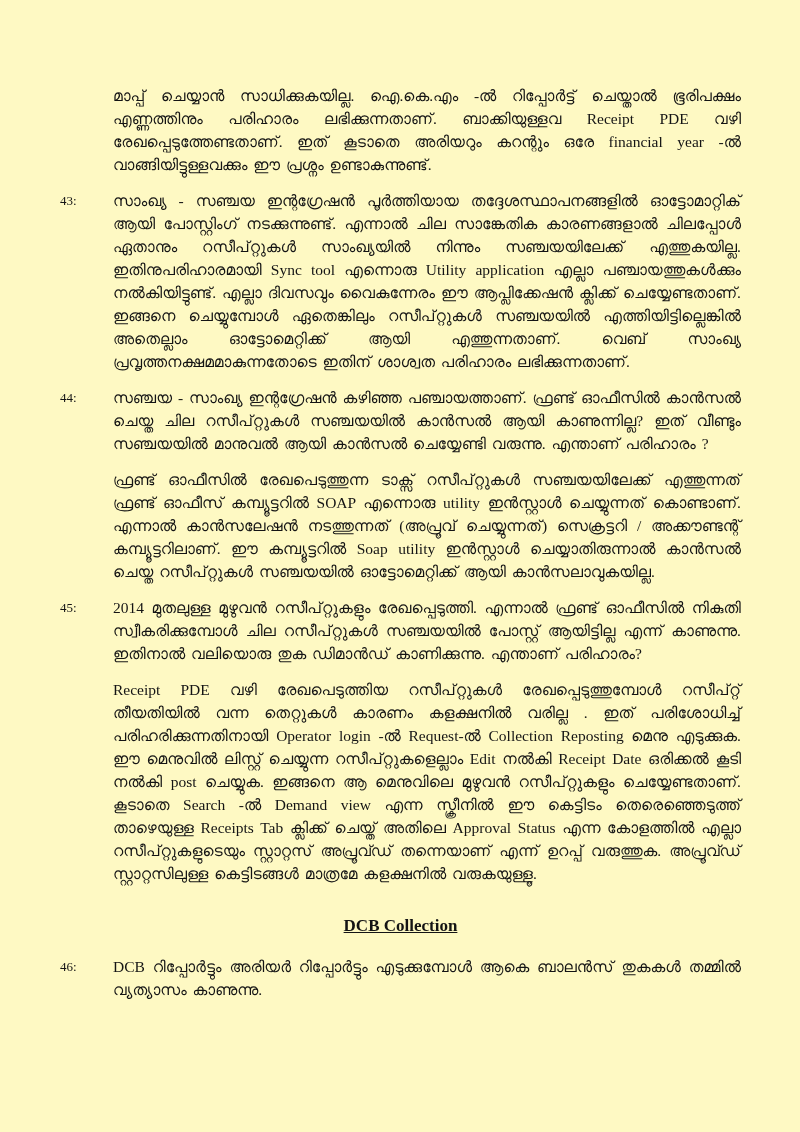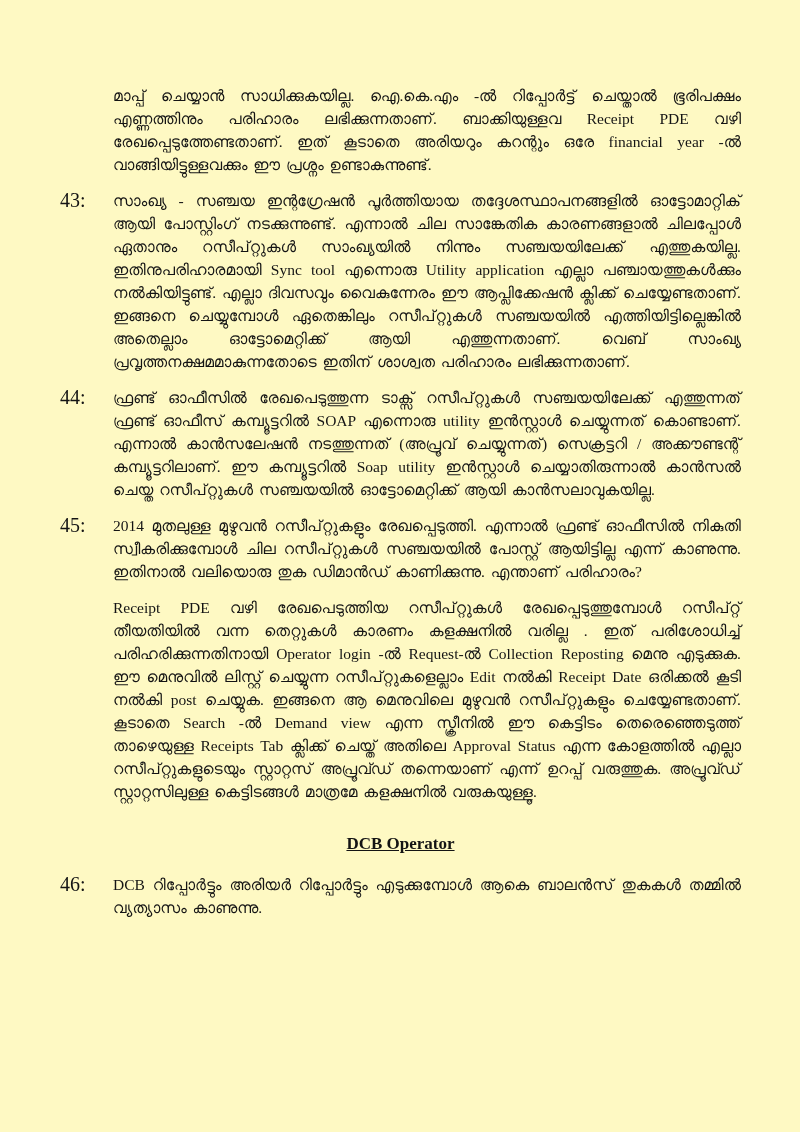--- a/index.html
+++ b/index.html
@@ -32,21 +32,21 @@
   }
   .intro-offset {
     margin-left: 53px;
   }
   .qa {
     display: grid;
     grid-template-columns: 53px 1fr;
     align-items: start;
   }
   .qnum {
-    font-size: 20px;
+    font-size: 13px;
     line-height: 23px;
     display: block;
   }
   .qa-body {
     min-width: 0;
   }
   .section-heading {
     text-align: center;
     font-weight: bold;
     text-decoration: underline;
@@ -66,33 +66,34 @@
     <div class="qa">
       <span class="qnum">43:</span>
       <div class="qa-body">
         <p class="para">സാംഖ്യ - സഞ്ചയ ഇന്റഗ്രേഷൻ പൂർത്തിയായ തദ്ദേശസ്ഥാപനങ്ങളിൽ ഓട്ടോമാറ്റിക് ആയി പോസ്റ്റിംഗ് നടക്കുന്നുണ്ട്. എന്നാൽ ചില സാങ്കേതിക കാരണങ്ങളാൽ ചിലപ്പോൾ ഏതാനും റസീപ്റ്റുകൾ സാംഖ്യയിൽ നിന്നും സഞ്ചയയിലേക്ക് എത്തുകയില്ല. ഇതിനുപരിഹാരമായി Sync tool എന്നൊരു Utility application എല്ലാ പഞ്ചായത്തുകൾക്കും നൽകിയിട്ടുണ്ട്. എല്ലാ ദിവസവും വൈകുന്നേരം ഈ ആപ്ലിക്കേഷൻ ക്ലിക്ക് ചെയ്യേണ്ടതാണ്. ഇങ്ങനെ ചെയ്യുമ്പോൾ ഏതെങ്കിലും റസീപ്റ്റുകൾ സഞ്ചയയിൽ എത്തിയിട്ടില്ലെങ്കിൽ അതെല്ലാം ഓട്ടോമെറ്റിക്ക് ആയി എത്തുന്നതാണ്. വെബ് സാംഖ്യ പ്രവൃത്തനക്ഷമമാകുന്നതോടെ ഇതിന് ശാശ്വത പരിഹാരം ലഭിക്കുന്നതാണ്.</p>
       </div>
     </div>
 
     <div class="qa">
       <span class="qnum">44:</span>
       <div class="qa-body">
+        <p class="para">സഞ്ചയ - സാംഖ്യ ഇന്റഗ്രേഷൻ കഴിഞ്ഞ പഞ്ചായത്താണ്. ഫ്രണ്ട് ഓഫീസിൽ കാൻസൽ ചെയ്ത ചില റസീപ്റ്റുകൾ സഞ്ചയയിൽ കാൻസൽ ആയി കാണുന്നില്ല? ഇത് വീണ്ടും സഞ്ചയയിൽ മാനുവൽ ആയി കാൻസൽ ചെയ്യേണ്ടി വരുന്നു. എന്താണ് പരിഹാരം ?</p>
         <p class="para">ഫ്രണ്ട് ഓഫീസിൽ രേഖപെടുത്തുന്ന ടാക്സ് റസീപ്റ്റുകൾ സഞ്ചയയിലേക്ക് എത്തുന്നത് ഫ്രണ്ട് ഓഫീസ് കമ്പ്യൂട്ടറിൽ SOAP എന്നൊരു utility ഇൻസ്റ്റാൾ ചെയ്യുന്നത് കൊണ്ടാണ്. എന്നാൽ കാൻസലേഷൻ നടത്തുന്നത് (അപ്രൂവ് ചെയ്യുന്നത്) സെക്രട്ടറി / അക്കൗണ്ടന്റ് കമ്പ്യൂട്ടറിലാണ്. ഈ കമ്പ്യൂട്ടറിൽ Soap utility ഇൻസ്റ്റാൾ ചെയ്യാതിരുന്നാൽ കാൻസൽ ചെയ്ത റസീപ്റ്റുകൾ സഞ്ചയയിൽ ഓട്ടോമെറ്റിക്ക് ആയി കാൻസലാവുകയില്ല.</p>
       </div>
     </div>
 
     <div class="qa">
       <span class="qnum">45:</span>
       <div class="qa-body">
         <p class="para">2014 മുതലുള്ള മുഴുവൻ റസീപ്റ്റുകളും രേഖപ്പെടുത്തി. എന്നാൽ ഫ്രണ്ട് ഓഫീസിൽ നികുതി സ്വീകരിക്കുമ്പോൾ ചില റസീപ്റ്റുകൾ സഞ്ചയയിൽ പോസ്റ്റ് ആയിട്ടില്ല എന്ന് കാണുന്നു. ഇതിനാൽ വലിയൊരു തുക ഡിമാൻഡ് കാണിക്കുന്നു. എന്താണ് പരിഹാരം?</p>
         <p class="para">Receipt PDE വഴി രേഖപെടുത്തിയ റസീപ്റ്റുകൾ രേഖപ്പെടുത്തുമ്പോൾ റസീപ്റ്റ് തീയതിയിൽ വന്ന തെറ്റുകൾ കാരണം കളക്ഷനിൽ വരില്ല . ഇത് പരിശോധിച്ച് പരിഹരിക്കുന്നതിനായി Operator login -ൽ Request-ൽ Collection Reposting മെനു എടുക്കുക. ഈ മെനുവിൽ ലിസ്റ്റ് ചെയ്യുന്ന റസീപ്റ്റുകളെല്ലാം Edit നൽകി Receipt Date ഒരിക്കൽ കൂടി നൽകി post ചെയ്യുക. ഇങ്ങനെ ആ മെനുവിലെ മുഴുവൻ റസീപ്റ്റുകളും ചെയ്യേണ്ടതാണ്. കൂടാതെ Search -ൽ Demand view എന്ന സ്ക്രീനിൽ ഈ കെട്ടിടം തെരെഞ്ഞെടുത്ത് താഴെയുള്ള Receipts Tab ക്ലിക്ക് ചെയ്ത് അതിലെ Approval Status എന്ന കോളത്തിൽ എല്ലാ റസീപ്റ്റുകളുടെയും സ്റ്റാറ്റസ് അപ്രൂവ്ഡ് തന്നെയാണ് എന്ന് ഉറപ്പ് വരുത്തുക. അപ്രൂവ്ഡ് സ്റ്റാറ്റസിലുള്ള കെട്ടിടങ്ങൾ മാത്രമേ കളക്ഷനിൽ വരുകയുള്ളൂ.</p>
       </div>
     </div>
 
-    <h2 class="section-heading">DCB Operator</h2>
+    <h2 class="section-heading">DCB Collection</h2>
 
     <div class="qa">
       <span class="qnum">46:</span>
       <div class="qa-body">
         <p class="para">DCB റിപ്പോർട്ടും അരിയർ റിപ്പോർട്ടും എടുക്കുമ്പോൾ ആകെ ബാലൻസ് തുകകൾ തമ്മിൽ വ്യത്യാസം കാണുന്നു.</p>
       </div>
     </div>
 
   </div>
 </div>

